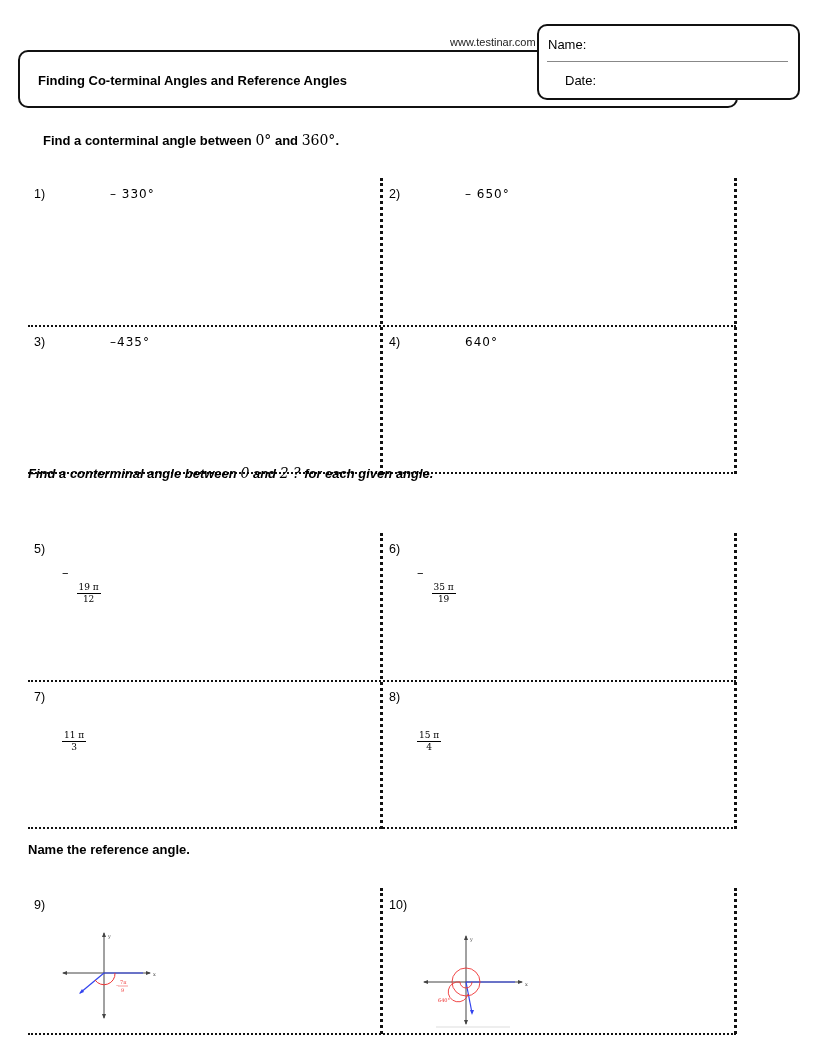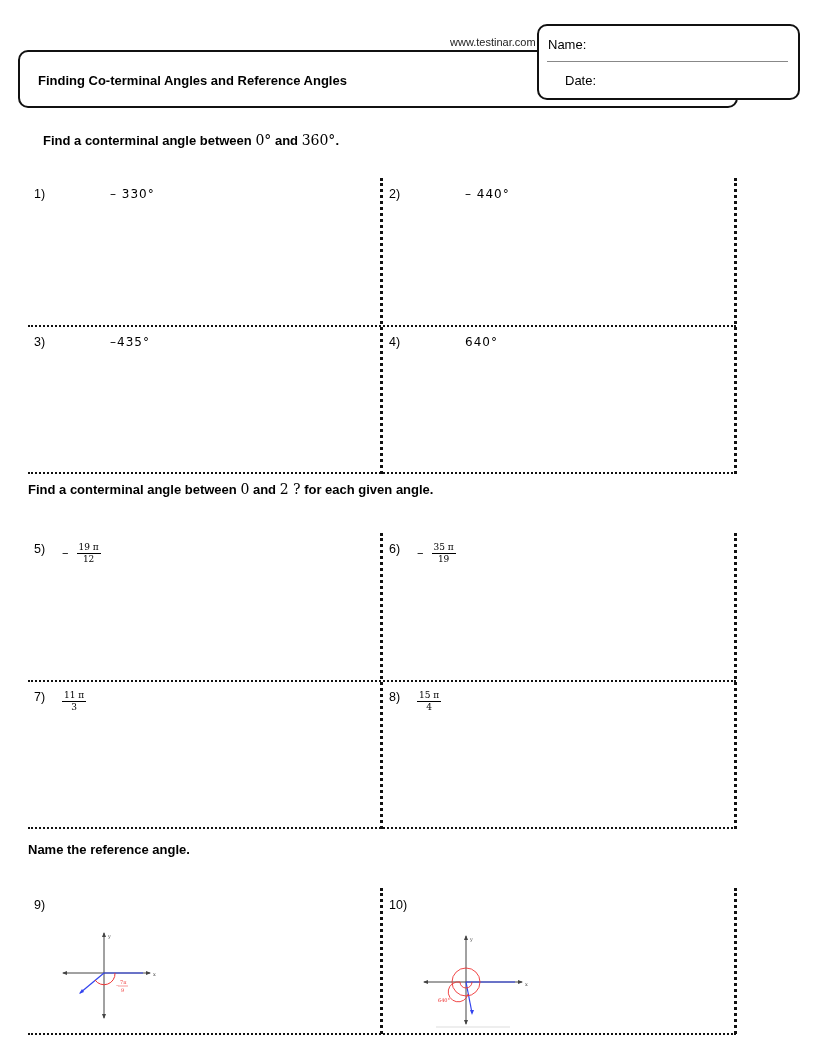--- a/index.html
+++ b/index.html
@@ -23,21 +23,21 @@
   .vline { position: absolute; left: 352px; border-left: 3px dotted #111; }
   .vline-r { position: absolute; left: 706px; border-left: 3px dotted #111; }
   .hline { position: absolute; left: 0; width: 708px; border-top: 2px dotted #111; }
 
   .problem { position: absolute; font-size: 12.5px; display: flex; align-items: flex-start; }
   .problem .num { width: 28px; }
   .problem .expr { font-family: "DejaVu Sans", sans-serif; font-size: 12px; letter-spacing: 1px; margin-left: 48px; }
   .frac-wrap { display: flex; align-items: center; font-family: "DejaVu Serif", serif; }
   .frac-wrap .neg { font-size: 13px; margin-right: 8px; margin-top: -2px; }
   .frac { display: inline-flex; flex-direction: column; align-items: center; font-size: 9px; line-height: 11px; }
-  .frac .numer { border-bottom: 1px solid #000; padding: 0 2px; }
+  .frac .numer { border-bottom: 1px solid #000; padding: 0 2px; margin-top: 40px; }
 </style>
 </head>
 <body>
 
 <div class="title-box"></div>
 <div class="title-text">Finding Co-terminal Angles and Reference Angles</div>
 <div class="site-url">www.testinar.com</div>
 <div class="name-box">
   <div class="name-label">Name:</div>
   <div class="name-line"></div>
@@ -53,33 +53,33 @@
   <div class="vline-r" style="top:0; height:296px;"></div>
   <div class="hline" style="top:147px;"></div>
   <div class="hline" style="top:294px;"></div>
 
   <div class="problem" style="left:6px; top:9px;">
     <span class="num">1)</span>
     <span class="expr">– 330°</span>
   </div>
   <div class="problem" style="left:361px; top:9px;">
     <span class="num">2)</span>
-    <span class="expr">– 440°</span>
+    <span class="expr">– 650°</span>
   </div>
   <div class="problem" style="left:6px; top:157px;">
     <span class="num">3)</span>
     <span class="expr">–435°</span>
   </div>
   <div class="problem" style="left:361px; top:157px;">
     <span class="num">4)</span>
     <span class="expr">640°</span>
   </div>
 </div>
 
-<div class="section-heading" style="top:481px;">
+<div class="section-heading" style="top:465px;font-style:italic;">
   <span>Find a conterminal angle between </span><span class="math">0</span><span> and </span><span class="math">2 ?</span><span> for each given angle.</span>
 </div>
 
 <div class="grid" style="top:533px; height:296px;">
   <div class="vline" style="top:0; height:296px;"></div>
   <div class="vline-r" style="top:0; height:296px;"></div>
   <div class="hline" style="top:147px;"></div>
   <div class="hline" style="top:294px;"></div>
 
   <div class="problem" style="left:6px; top:9px;">

